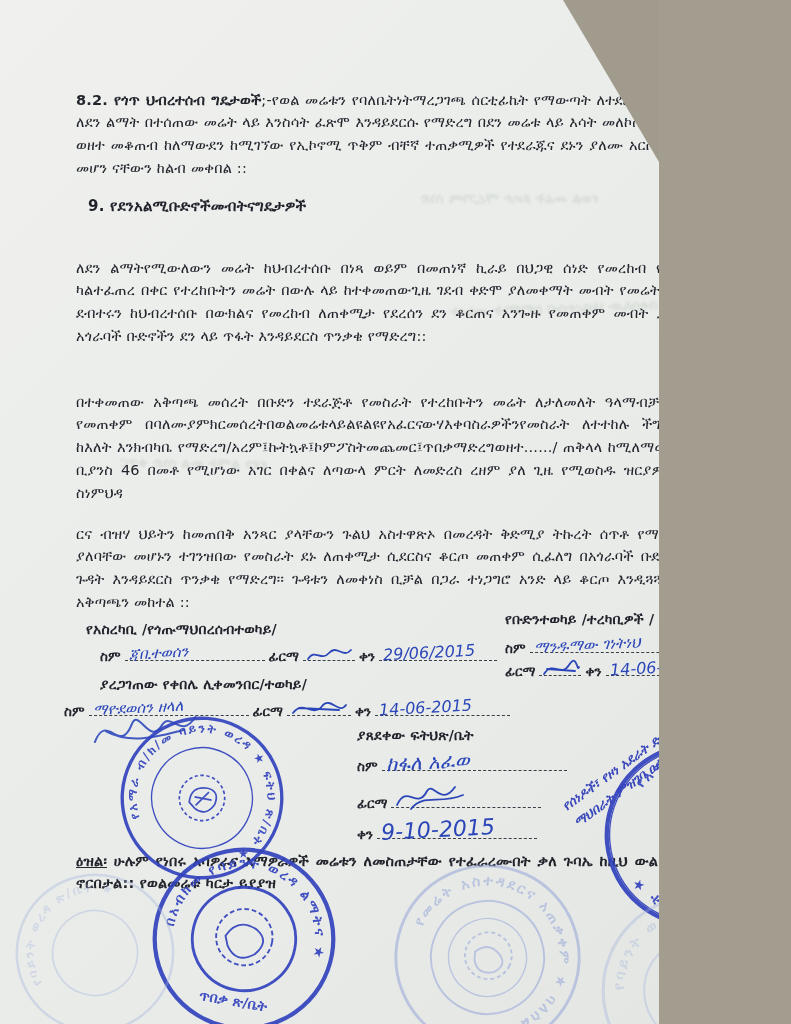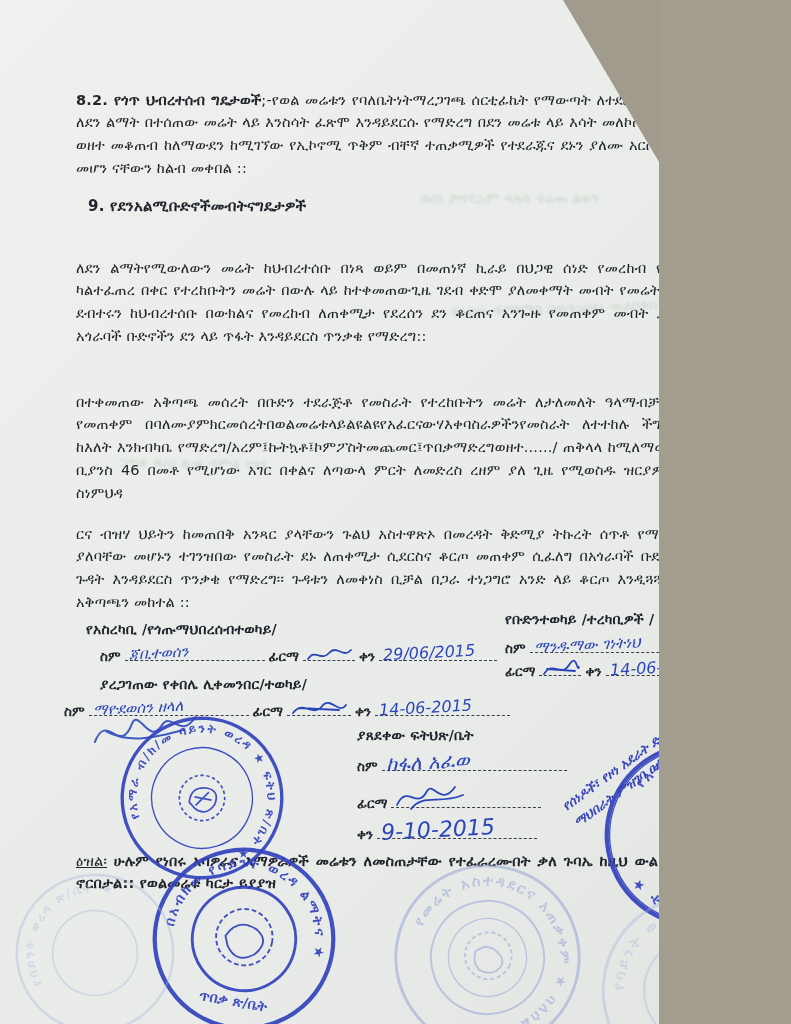--- a/index.html
+++ b/index.html
@@ -41,21 +41,21 @@
     position:absolute;left:4px;bottom:-2px;
     color:#2b46b8;font-style:italic;font-weight:normal;font-size:15px;
     transform:rotate(-3deg);white-space:nowrap;
   }
   .hw.big{font-size:20px;bottom:-4px;}
   .scr{position:absolute;left:2px;bottom:-4px;}
   .scr path{fill:none;stroke:#2b46b8;stroke-width:1.8;stroke-linecap:round;}
   .free-scribble{position:absolute;}
   .free-scribble path{fill:none;stroke:#2f49bd;stroke-width:2;stroke-linecap:round;opacity:.9;}
   
-  .note-label{text-decoration:underline;font-weight:normal;}
+  .note-label{text-decoration:underline;font-weight:bold;}
   
   .annotation{
     position:absolute;color:#3847bb;font-weight:bold;font-style:italic;
     font-size:13px;transform:rotate(-36deg);transform-origin:left top;line-height:1.5;
     white-space:nowrap;
   }
   
   .stamp{position:absolute;}
   .stamp-strong{color:#3343bd;opacity:.92;}
   .stamp-faint{color:#8ea0d6;opacity:.5;}

